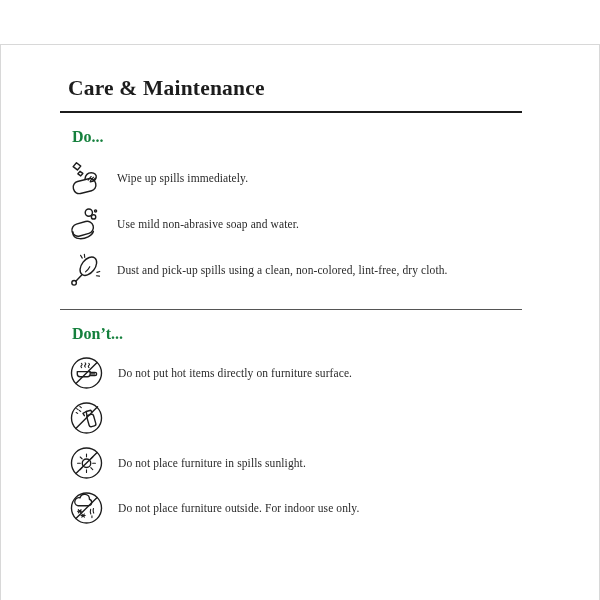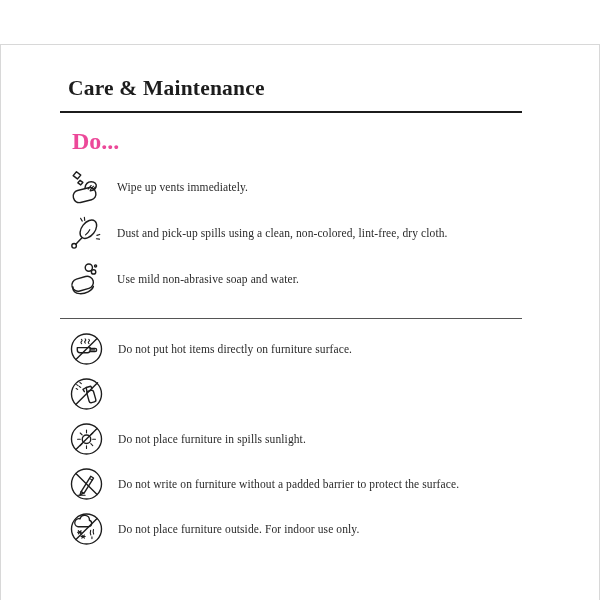--- a/index.html
+++ b/index.html
@@ -16,22 +16,22 @@
   }
   .inner { margin:0 77px 0 59px; padding-top:32px; }
   .title {
     font-size:21.5px; font-weight:bold; line-height:1.1;
     margin:0 0 0 8px; color:#1c1c1c; letter-spacing:0.2px;
   }
   .rule { height:0; }
   .rule.thick { border-top:2.5px solid #1c1c1c; margin-top:10px; }
   .rule.thin  { border-top:1.4px solid #555;    margin-top:16px; }
   .section-heading {
-    font-size:24px; font-weight:bold; line-height:1.15;
-    margin:15px 0 0 12px; color:#ec4899;
+    font-size:16px; font-weight:bold; line-height:1.15;
+    margin:15px 0 0 12px; color:#15803d;
   }
   .rows.do-rows   { margin-top:9px; }
   .rows.dont-rows { margin-top:7px; }
   .row { display:flex; align-items:center; }
   .do-rows .row   { height:46px; }
   .dont-rows .row { height:45px; }
   .icon-box {
     width:35px; height:38px; margin-left:8px; flex:none;
     display:flex; align-items:center; justify-content:center;
   }
@@ -59,58 +59,59 @@
             <svg class="ico" viewBox="0 0 36 40">
               <path d="M8.5 4 L13 7.5 L9.5 11.5 L5 8 Z"></path>
               <path d="M12.2 13 L15.2 15.2 L13 17.8 L10 15.6 Z"></path>
               <rect x="5" y="22" width="24" height="13" rx="6" transform="rotate(-14 17 28.5)"></rect>
               <path d="M17.5 21 c0.5 -4 3 -6.5 6.5 -6.5 c3.8 0 6 2.5 5.2 5.2 c-0.7 2.4 -3.2 4 -6.2 4.3"></path>
               <path class="thin" d="M20.8 22.2 l3.2 -3.8"></path>
               <path class="thin" d="M23.2 23 l3.2 -3.8"></path>
               <path class="thin" d="M25.6 23.2 l2.8 -3.2"></path>
             </svg>
           </span>
-          <span class="item-text">Wipe up vents immediately.</span>
+          <span class="item-text">Wipe up spills immediately.</span>
+        </div>
+
+        <div class="row">
+          <span class="icon-box">
+            <svg class="ico" viewBox="0 0 36 40">
+              <circle cx="21.5" cy="8" r="3.8"></circle>
+              <circle cx="26.5" cy="12.5" r="2.3"></circle>
+              <circle cx="28.6" cy="6.2" r="1.1"></circle>
+              <rect x="3.5" y="18.5" width="23" height="13" rx="6.5" transform="rotate(-16 15 25)"></rect>
+              <path d="M4.8 28.5 c-0.6 4 2.4 6.6 7 6.9 c6 0.4 13 -3 14.5 -7.6"></path>
+            </svg>
+          </span>
+          <span class="item-text">Use mild non-abrasive soap and water.</span>
         </div>
 
         <div class="row">
           <span class="icon-box">
             <svg class="ico" viewBox="0 0 36 40">
               <circle cx="6" cy="33.5" r="2.4"></circle>
               <path d="M7.8 31.8 L13.8 25.6"></path>
               <ellipse cx="21" cy="16" rx="7" ry="11" transform="rotate(38 21 16)"></ellipse>
               <path class="thin" d="M18 22 q3 -2.5 4.5 -5.5"></path>
               <path class="thin" d="M12.8 4.5 l1.8 3"></path>
               <path class="thin" d="M16.8 3.5 l0.4 3.2"></path>
               <path class="thin" d="M30 22.5 l3 -1"></path>
               <path class="thin" d="M29.5 26 l3.2 0.4"></path>
             </svg>
           </span>
           <span class="item-text">Dust and pick-up spills using a clean, non-colored, lint-free, dry cloth.</span>
         </div>
 
-        <div class="row">
-          <span class="icon-box">
-            <svg class="ico" viewBox="0 0 36 40">
-              <circle cx="21.5" cy="8" r="3.8"></circle>
-              <circle cx="26.5" cy="12.5" r="2.3"></circle>
-              <circle cx="28.6" cy="6.2" r="1.1"></circle>
-              <rect x="3.5" y="18.5" width="23" height="13" rx="6.5" transform="rotate(-16 15 25)"></rect>
-              <path d="M4.8 28.5 c-0.6 4 2.4 6.6 7 6.9 c6 0.4 13 -3 14.5 -7.6"></path>
-            </svg>
-          </span>
-          <span class="item-text">Use mild non-abrasive soap and water.</span>
-        </div>
-
       </div>
     </section>
 
     <div class="rule thin"></div>
 
     <section>
+      <h2 class="section-heading">Don’t...</h2>
       <div class="rows dont-rows">
 
         <div class="row">
           <span class="icon-box">
             <svg class="ico" viewBox="0 0 38 38">
               <circle cx="19" cy="19" r="16.3"></circle>
               <path class="thin" d="M13.5 8.5 q1.4 1.1 0.1 2.3 q-1.3 1.2 0.1 2.3"></path>
               <path class="thin" d="M17.5 8 q1.4 1.1 0.1 2.3 q-1.3 1.2 0.1 2.3"></path>
               <path class="thin" d="M21.5 8.5 q1.4 1.1 0.1 2.3 q-1.3 1.2 0.1 2.3"></path>
               <path d="M9 17.5 h14 v2.5 a3 3 0 0 1 -3 3 h-8 a3 3 0 0 1 -3 -3 z"></path>
@@ -147,33 +148,20 @@
               <circle cx="19" cy="19.3" r="4.6"></circle>
               <path class="thin" d="M19 12.3 v-3 M19 26.3 v3 M12.3 19.3 h-3 M25.7 19.3 h3
                        M14.3 14.6 l-2.1 -2.1 M23.7 14.6 l2.1 -2.1 M14.3 24 l-2.1 2.1 M23.7 24 l2.1 2.1"></path>
               <path d="M30.5 7.5 L7.5 30.5"></path>
             </svg>
           </span>
           <span class="item-text">Do not place furniture in spills sunlight.</span>
         </div>
 
 
-        <div class="row">
-          <span class="icon-box">
-            <svg class="ico" viewBox="0 0 38 38">
-              <circle cx="19" cy="19" r="16.3"></circle>
-              <path d="M13.2 27.2 L23.6 10.6 l3 1.9 L16.2 29.1 z"></path>
-              <path d="M13.2 27.2 l-1.4 3.9 l3.4 -2"></path>
-              <path class="thin" d="M22.2 12.9 l3 1.9"></path>
-              <path class="thin" d="M9.5 31.2 h8"></path>
-              <path d="M7.5 7.5 L30.5 30.5"></path>
-            </svg>
-          </span>
-          <span class="item-text">Do not write on furniture without a padded barrier to protect the surface.</span>
-        </div>
 
         <div class="row">
           <span class="icon-box">
             <svg class="ico" viewBox="0 0 38 38">
               <circle cx="19" cy="19" r="16.3"></circle>
               <path d="M9.5 16.5 h11.5 a3.6 3.6 0 0 0 1.2 -7 a5.2 5.2 0 0 0 -10.2 -1.6 a3.9 3.9 0 0 0 -2.5 8.6 z"></path>
               <path class="thin" d="M9.2 22.5 h4.8 M10.1 20.8 l3 3.4 M10.1 24.2 l3 -3.4"></path>
               <path class="thin" d="M13 27.2 h4.6 M13.9 25.5 l2.8 3.4 M13.9 28.9 l2.8 -3.4"></path>
               <path class="thin" d="M23.5 20.5 q-0.8 2.5 0.2 5"></path>
               <path class="thin" d="M26.6 19.5 q-0.8 2.5 0.2 5"></path>

